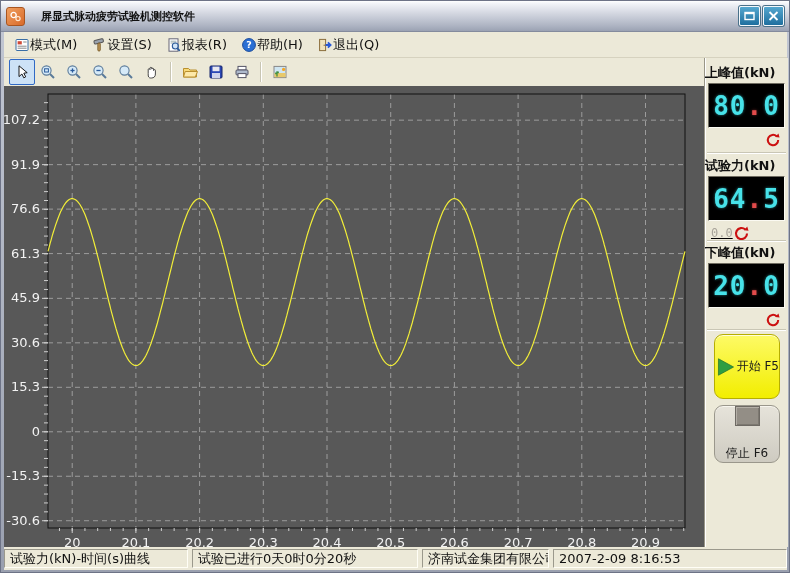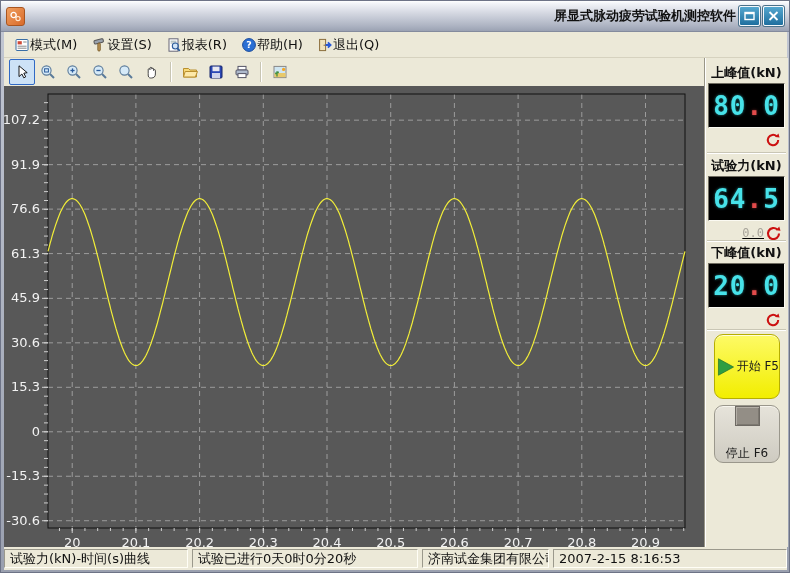--- a/index.html
+++ b/index.html
@@ -5,22 +5,22 @@
   html,body{margin:0;padding:0;}
   body{font-family:"DejaVu Sans",sans-serif;background:#4f5560;}
   .window{position:relative;width:790px;height:573px;box-sizing:border-box;
     border:1px solid #6d7386;background:linear-gradient(180deg,#c3c8d4,#9aa0af);overflow:hidden;}
   
   .titlebar{position:absolute;left:0;top:0;width:788px;height:31px;box-sizing:border-box;
     background:linear-gradient(180deg,#ffffff 0%,#f2f4f8 8%,#d9dce5 35%,#c2c7d3 60%,#aeb4c3 82%,#9ba2b3 100%);
     border-bottom:1px solid #848b9d;display:flex;align-items:center;padding:0 5px;}
   .app-icon{width:17px;height:17px;border-radius:3px;background:linear-gradient(135deg,#f0a060,#d96a2a);
     border:1px solid #a85520;display:flex;align-items:center;justify-content:center;flex:0 0 auto;}
-  .title-text{margin-left:16px;font-size:13px;font-weight:bold;color:#101010;flex:1 1 auto;
-    white-space:nowrap;overflow:hidden;text-align:right;}
+  .title-text{margin-left:16px;font-size:11px;font-weight:bold;color:#101010;flex:1 1 auto;
+    white-space:nowrap;overflow:hidden;}
   .win-btn{width:19px;height:18px;margin-left:3px;border:1px solid #f4f8fb;border-radius:2px;
     background:linear-gradient(180deg,#55a7cf,#1f6f9f);display:flex;align-items:center;justify-content:center;
     box-shadow:0 0 0 1px #4a718a;}
   
   .menubar{position:absolute;left:3px;top:31px;width:783px;height:26px;background:#ece9d8;
     border-bottom:1px solid #d6d2bf;display:flex;align-items:center;padding-left:5px;box-sizing:border-box;}
   .menu-item{display:flex;align-items:center;padding:2px 9px 2px 5px;font-size:13px;color:#111;cursor:default;}
   
   .toolbar{position:absolute;left:3px;top:57px;width:700px;height:28px;background:#ece9d8;
     display:flex;align-items:center;padding-left:5px;box-sizing:border-box;}
@@ -28,29 +28,29 @@
   .tool-btn.selected{background:#cde2f6;border:1px solid #316ac5;border-radius:2px;}
   .tool-sep{width:0;height:20px;border-left:1px solid #c8c5b3;border-right:1px solid #ffffff;margin:0 5px;}
   
   .client{position:absolute;left:3px;top:85px;width:700px;height:461px;background:#585858;}
   .client svg{position:absolute;left:0;top:0;}
   .client svg text{font-family:"DejaVu Sans",sans-serif;}
   
   .right-panel{position:absolute;left:703px;top:57px;width:83px;height:489px;background:#ece9d8;
     border-left:1px solid #999687;box-shadow:inset 1px 0 0 #ffffff;box-sizing:content-box;}
   .grp{position:absolute;left:0;width:83px;}
-  .grp-label{text-align:center;font-size:13px;font-weight:bold;color:#111;height:18px;line-height:18px;}
+  .grp-label{text-align:left;font-size:13px;font-weight:bold;color:#111;height:18px;line-height:18px;}
   .lcd{margin:1px 3px 0 3px;height:43px;background:#000;border:1px solid;border-color:#6e6b60 #fbfaf2 #fbfaf2 #6e6b60;
     display:flex;align-items:center;justify-content:center;
     font-family:"DejaVu Sans Mono",monospace;font-weight:bold;font-size:26px;color:#47e2e9;
     letter-spacing:1px;text-shadow:0 0 3px rgba(70,226,233,.55);}
   .lcd .lcd-dot{color:#e34b4b;text-shadow:0 0 3px rgba(227,75,75,.5);}
   .grp-row{display:flex;align-items:center;padding:2px 6px 0 6px;height:20px;}
   .grp-row.end{justify-content:flex-end;}
-  .grp-row.between{justify-content:flex-end;text-decoration:underline;}
+  .grp-row.between{justify-content:flex-start;text-decoration:underline;}
   .memory-val{font-family:"DejaVu Sans Mono",monospace;font-size:12px;color:#a8a49a;}
   .refresh-btn{width:18px;height:18px;display:flex;align-items:center;justify-content:center;cursor:pointer;}
   .grp-divider{position:absolute;left:2px;width:79px;height:0;border-top:1px solid #c9c6b5;border-bottom:1px solid #ffffff;}
   .btn-start{position:absolute;top:276px;left:9px;width:64px;height:63px;border-radius:9px;
     background:linear-gradient(180deg,#fdfa66,#f2ee00);border:1px solid #b6ae00;
     box-shadow:inset 0 1px 0 #fffdd8;display:flex;flex-direction:row;align-items:center;justify-content:center;gap:1px;cursor:pointer;}
   .btn-stop{position:absolute;top:347px;left:9px;width:64px;height:56px;border-radius:9px;
     background:linear-gradient(180deg,#e6e3da,#cecbc1);border:1px solid #9a978c;
     box-shadow:inset 0 1px 0 #f8f6ef;display:flex;flex-direction:column;align-items:center;justify-content:center;gap:19px;cursor:pointer;}
   .btn-caption{font-size:12px;color:#1a1a1a;white-space:nowrap;}
@@ -445,16 +445,16 @@
       <span class="btn-caption">
         <span>停止</span> <span>F6</span>
       </span>
     </div>
   </div>
 
   <div class="statusbar">
     <div class="seg seg1">试验力(kN)-时间(s)曲线</div>
     <div class="seg seg2">试验已进行0天0时0分20秒</div>
     <div class="seg seg3">济南试金集团有限公司</div>
-    <div class="seg seg5">2007-2-15 8:16:53</div>
+    <div class="seg seg5">2007-2-09 8:16:53</div>
   </div>
 
 </div>
 
 </body></html>

